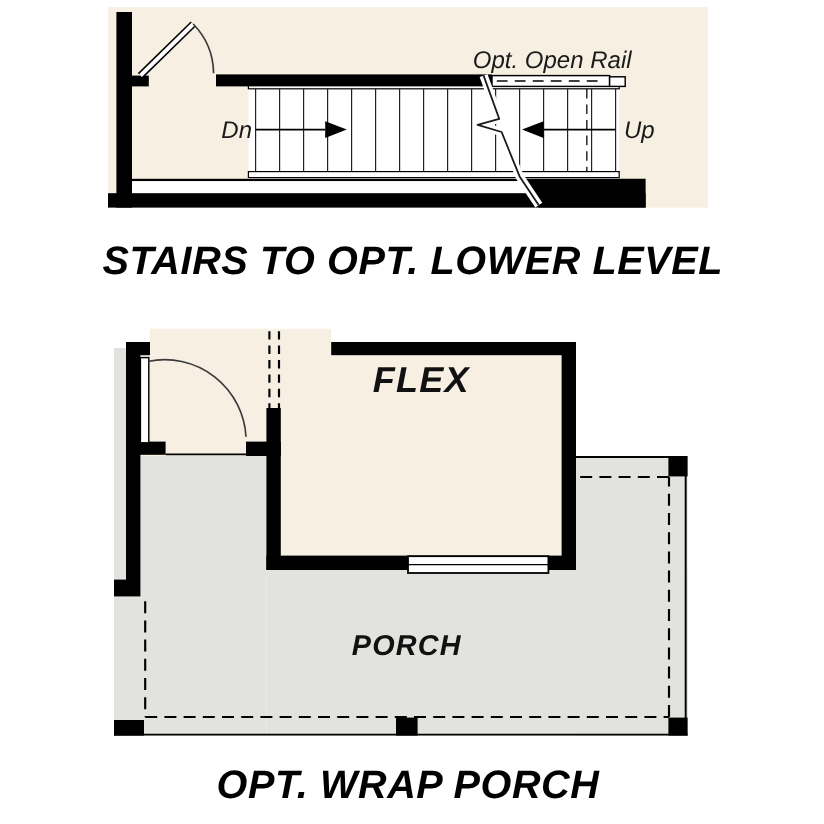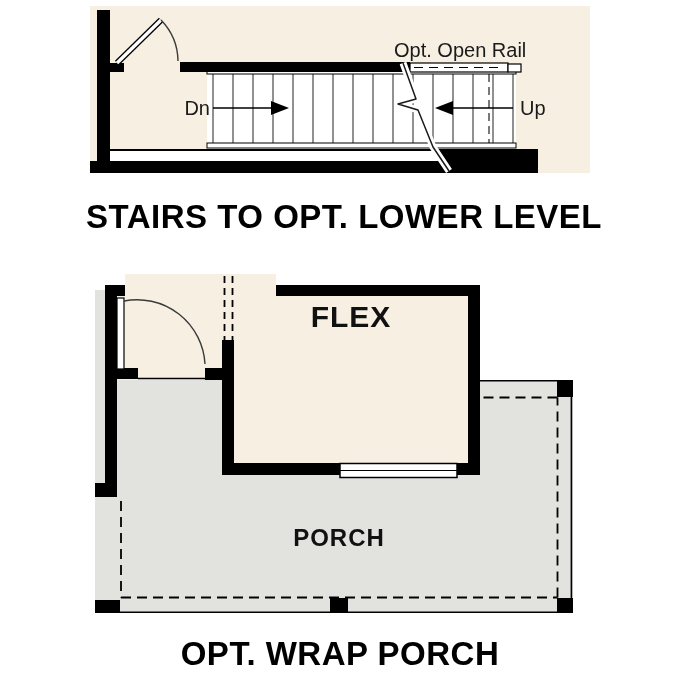--- a/index.html
+++ b/index.html
@@ -1,17 +1,17 @@
 <!DOCTYPE html>
 <html><head>
 <meta charset="utf-8">
 <style>
   html,body{margin:0;padding:0;background:#fff;}
   .page{width:687px;height:687px;position:relative;background:#eab308;
-        font-family:"Liberation Sans", sans-serif;}
+        font-family:"Liberation Sans", sans-serif;font-style:italic;}
   svg{display:block;}
   .title-text{font-family:"Liberation Sans",sans-serif;font-weight:bold;font-size:33px;fill:#000;letter-spacing:.5px;}
   .room-label-lg{font-family:"Liberation Sans",sans-serif;font-weight:bold;font-size:30px;fill:#111;letter-spacing:1px;}
   .room-label-md{font-family:"Liberation Sans",sans-serif;font-weight:bold;font-size:24px;fill:#111;letter-spacing:1px;}
   .anno-text{font-family:"Liberation Sans",sans-serif;font-weight:normal;font-size:20px;fill:#1a1a1a;}
 </style>
 </head>
 <body>
 
 <div class="page">

